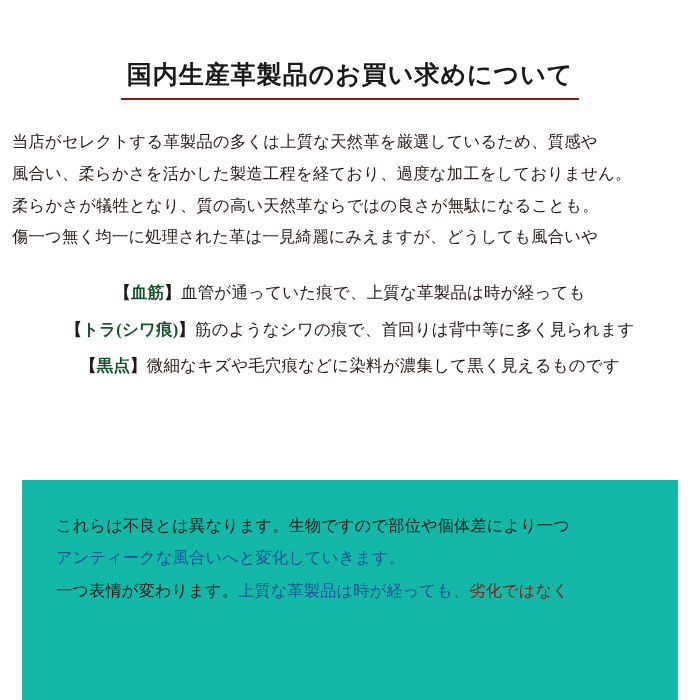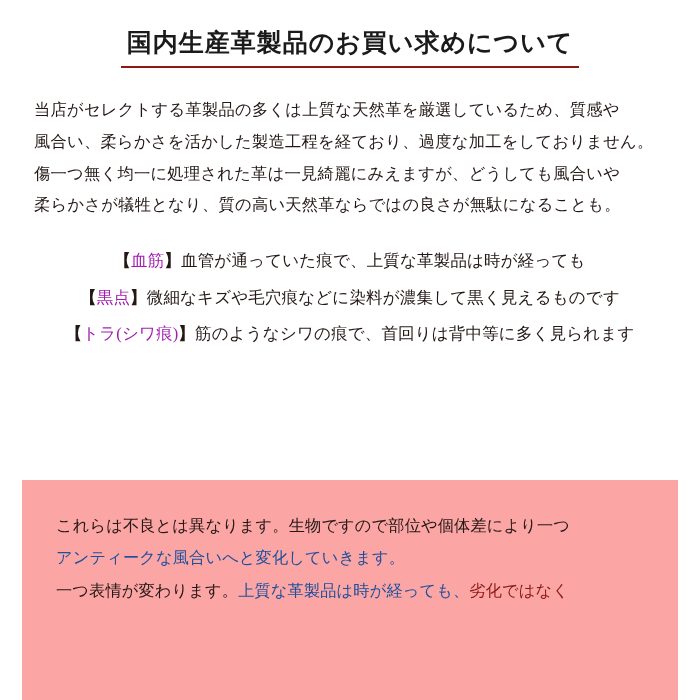--- a/index.html
+++ b/index.html
@@ -28,25 +28,26 @@
   }
   .title {
     display: inline-block;
     font-size: 25px;
     font-weight: bold;
     letter-spacing: 0.04em;
     color: #1a1a1a;
     padding: 0 6px 7px 6px;
     border-bottom: 2px solid #8b1a14;
     font-family: "Liberation Serif", serif;
+    margin-top: 32px;
   }
 
   
   .intro {
-    margin: 26px 22px 0 34px;
+    margin: 26px 22px 0 12px;
     font-size: 16.3px;
     line-height: 1.95;
     letter-spacing: 0.015em;
     color: #231815;
     text-align: left;
   }
   .intro div {
     white-space: nowrap;
   }
 
@@ -56,36 +57,36 @@
     text-align: center;
   }
   .feature-row {
     font-size: 16.5px;
     line-height: 2.22;
     letter-spacing: 0.01em;
     color: #231815;
     white-space: nowrap;
   }
   .tag {
-    color: #a21caf;
-    font-weight: normal;
+    color: #14532d;
+    font-weight: bold;
   }
   .bracket {
     color: #231815;
     font-weight: bold;
   }
 
   
   .note-box {
     position: absolute;
     left: 22px;
     right: 22px;
     top: 480px;
     bottom: 0;
-    background: #fca5a5;
+    background: #14b8a6;
     box-sizing: border-box;
   }
   .note-inner {
     padding: 30px 34px 0 34px;
     font-size: 16.2px;
     line-height: 2.0;
     letter-spacing: 0.01em;
     color: #231815;
   }
   .note-inner div {
@@ -103,36 +104,36 @@
 
 <div class="page">
 
   <div class="title-block">
     <span class="title">国内生産革製品のお買い求めについて</span>
   </div>
 
   <div class="intro">
     <div>当店がセレクトする革製品の多くは上質な天然革を厳選しているため、質感や</div>
     <div>風合い、柔らかさを活かした製造工程を経ており、過度な加工をしておりません。</div>
+    <div>柔らかさが犠牲となり、質の高い天然革ならではの良さが無駄になることも。</div>
     <div>傷一つ無く均一に処理された革は一見綺麗にみえますが、どうしても風合いや</div>
-    <div>柔らかさが犠牲となり、質の高い天然革ならではの良さが無駄になることも。</div>
   </div>
 
   <div class="features">
 
     <div class="feature-row">
       <span class="bracket">【</span><span class="tag">血筋</span><span class="bracket">】</span><span>血管が通っていた痕で、上質な革製品は時が経っても</span>
     </div>
 
     <div class="feature-row">
-      <span class="bracket">【</span><span class="tag">黒点</span><span class="bracket">】</span><span>微細なキズや毛穴痕などに染料が濃集して黒く見えるものです</span>
+      <span class="bracket">【</span><span class="tag">トラ(シワ痕)</span><span class="bracket">】</span><span>筋のようなシワの痕で、首回りは背中等に多く見られます</span>
     </div>
 
     <div class="feature-row">
-      <span class="bracket">【</span><span class="tag">トラ(シワ痕)</span><span class="bracket">】</span><span>筋のようなシワの痕で、首回りは背中等に多く見られます</span>
+      <span class="bracket">【</span><span class="tag">黒点</span><span class="bracket">】</span><span>微細なキズや毛穴痕などに染料が濃集して黒く見えるものです</span>
     </div>
 
 
   </div>
 
   <div class="note-box">
     <div class="note-inner">
       <div>
         <span>これらは不良とは異なります。生物ですので部位や個体差により一つ</span>
       </div>

